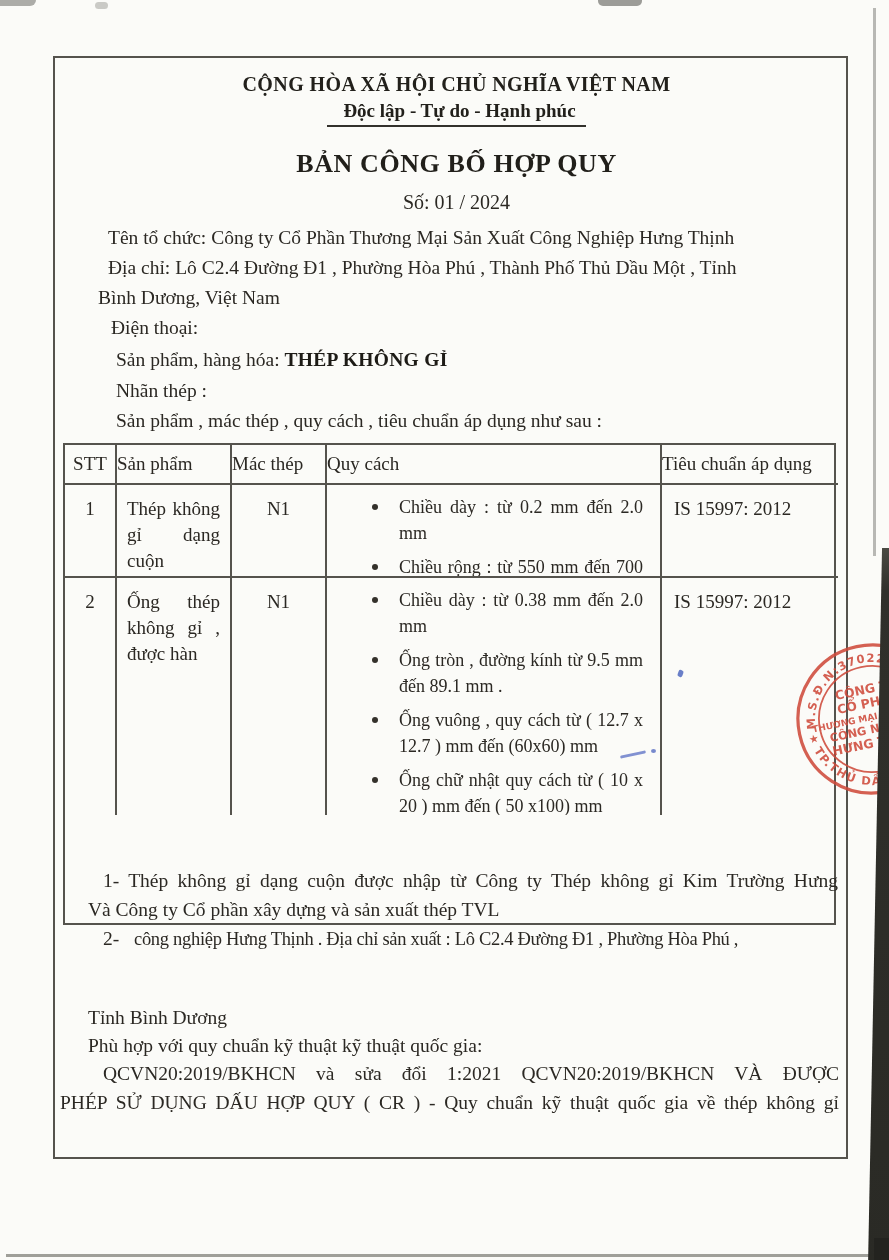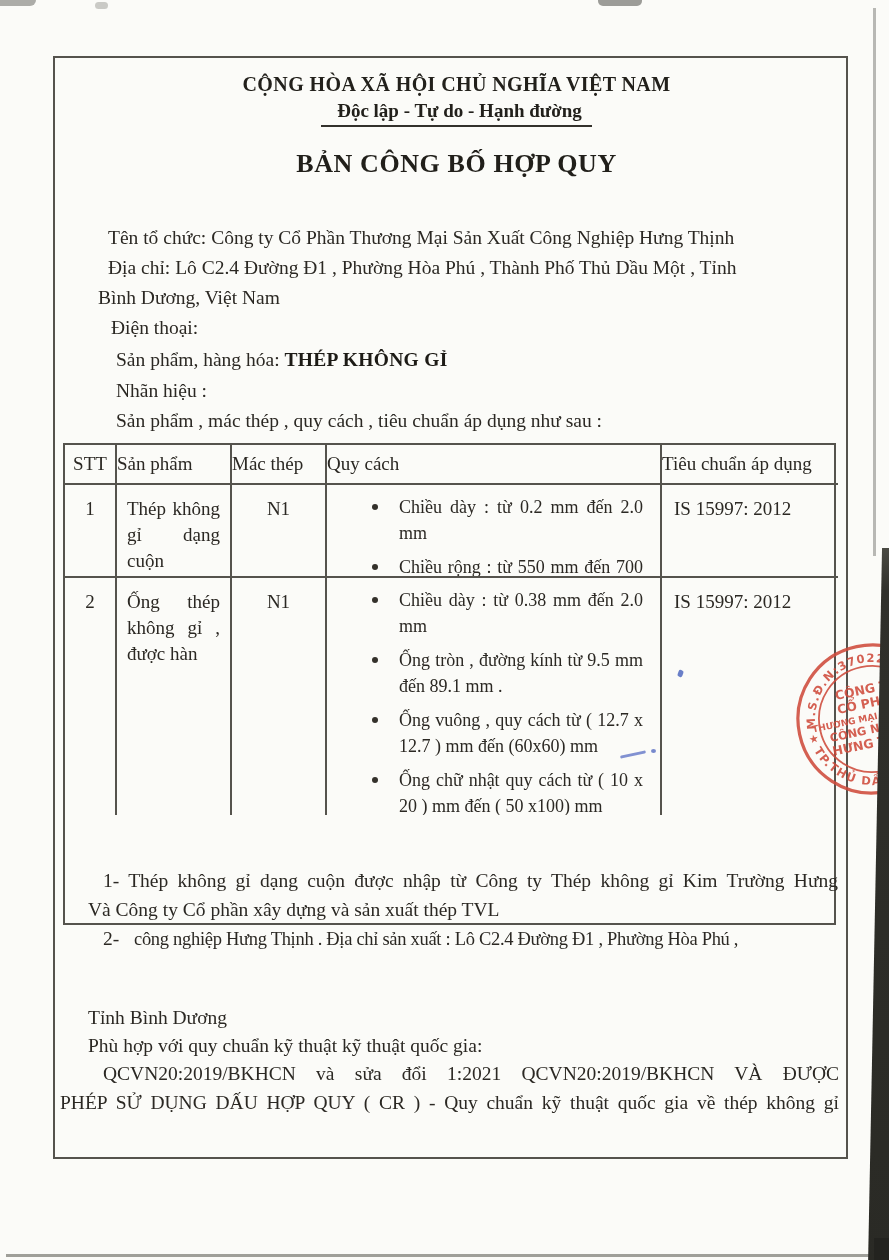--- a/index.html
+++ b/index.html
@@ -99,32 +99,33 @@
   <div class="edge-line-bottom"></div>
   <div class="corner-dark"></div>
   <div class="speck b1"></div>
   <div class="speck b2"></div>
   <div class="speck b3"></div>
 
   <div class="frame"></div>
 
   <div class="abs center-wrap national">CỘNG HÒA XÃ HỘI CHỦ NGHĨA VIỆT NAM</div>
   <div class="abs center-wrap motto-wrap">
-    <span class="motto">Độc lập - Tự do - Hạnh đường</span>
+    <span class="motto">Độc lập - Tự do - Hạnh phúc</span>
   </div>
   <div class="abs center-wrap doc-title">BẢN CÔNG BỐ HỢP QUY</div>
+  <div class="abs center-wrap doc-number">Số: 01 / 2024</div>
 
   <div class="abs body-text org-block">
       <div>Tên tổ chức: Công ty Cổ Phần Thương Mại Sản Xuất Công Nghiệp Hưng Thịnh</div>
       <div>Địa chỉ: Lô C2.4 Đường Đ1 , Phường Hòa Phú , Thành Phố Thủ Dầu Một , Tỉnh</div>
       <div>Bình Dương, Việt Nam</div>
     </div>
   <div class="abs body-text phone-line">Điện thoại:</div>
   <div class="abs body-text product-line"><span>Sản phẩm, hàng hóa: </span><b>THÉP KHÔNG GỈ</b></div>
-  <div class="abs body-text brand-line">Nhãn hiệu :</div>
+  <div class="abs body-text brand-line">Nhãn thép :</div>
   <div class="abs body-text intro-line">Sản phẩm , mác thép , quy cách , tiêu chuẩn áp dụng như sau :</div>
 
   <div class="abs ctable">
     <div class="cell hb hcell c">STT</div>
     <div class="cell hb hcell">Sản phẩm</div>
     <div class="cell hb hcell">Mác thép</div>
     <div class="cell hb hcell">Quy cách</div>
     <div class="cell hb hcell last">Tiêu chuẩn áp dụng</div>
 
     <div class="cell hb tc c">1</div>

